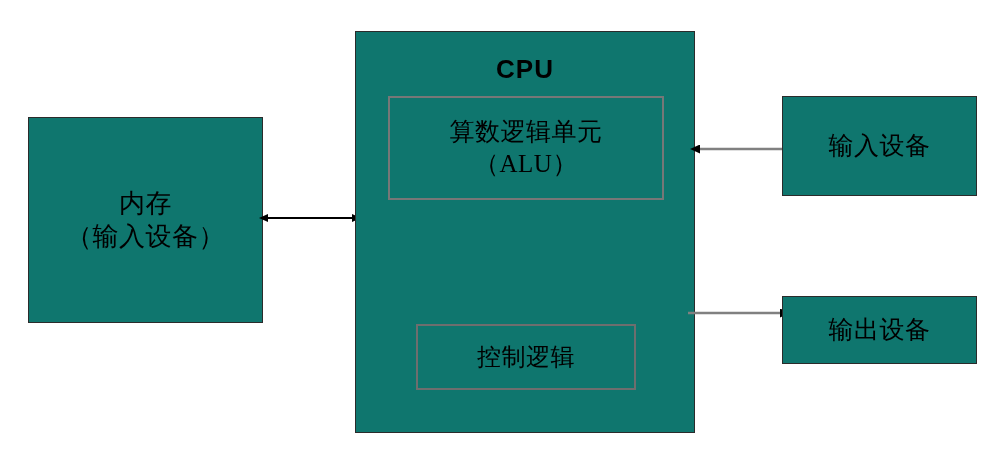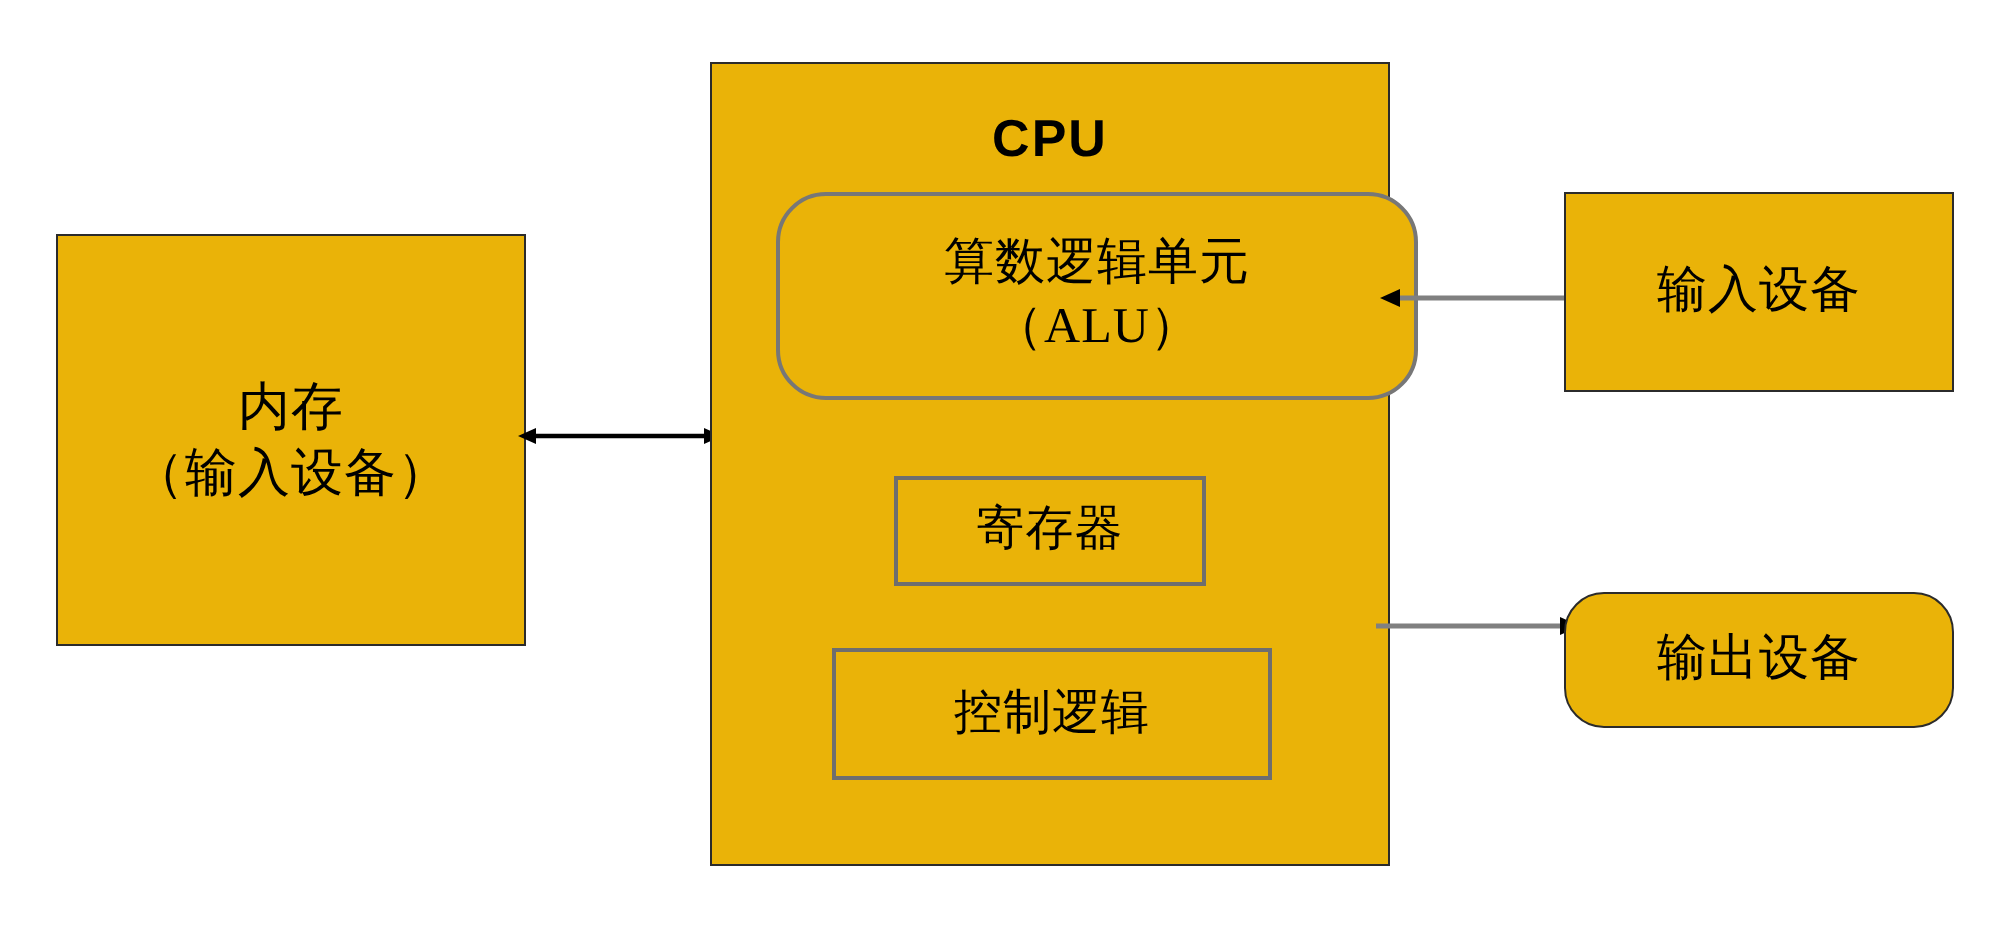--- a/index.html
+++ b/index.html
@@ -12,21 +12,21 @@
     position: relative;
     width: 1006px;
     height: 467px;
     background: #ffffff;
     overflow: hidden;
     font-family: "Liberation Serif", "DejaVu Serif", serif;
   }
   .box {
     position: absolute;
     box-sizing: border-box;
-    background: #eab308;
+    background: #0f766e;
     display: flex;
     align-items: center;
     justify-content: center;
     text-align: center;
   }
   .box-outer {
     border: 1px solid #2b2b2b;
   }
   .box-inner {
     border: 2px solid #777777;
@@ -58,21 +58,21 @@
     top: 22px;
     text-align: center;
     font-family: "Liberation Sans", "DejaVu Sans", sans-serif;
     font-weight: bold;
     font-size: 26px;
     color: #000000;
     letter-spacing: 1px;
   }
   #alu-box {
     left: 32px; top: 64px;
-    width: 321px; height: 104px; border-radius: 25px;
+    width: 276px; height: 104px;
   }
   #alu-box .label { font-size: 25px; }
 
   #register-box {
     left: 91px; top: 206px;
     width: 156px; height: 55px;
   }
   #register-box .label { font-size: 24px; }
 
   #control-box {
@@ -82,21 +82,21 @@
   #control-box .label { font-size: 24px; }
 
   #input-box {
     left: 782px; top: 96px;
     width: 195px; height: 100px;
   }
   #input-box .label { font-size: 25px; }
 
   #output-box {
     left: 782px; top: 296px;
-    width: 195px; height: 68px; border-radius: 20px;
+    width: 195px; height: 68px;
   }
   #output-box .label { font-size: 25px; }
 
   
   .connector {
     position: absolute;
   }
   #conn-memory-cpu {
     left: 258px; top: 198px;
     width: 104px; height: 40px;
@@ -134,23 +134,20 @@
 
   <div class="box box-outer" id="cpu-box">
 
     <div id="cpu-title">CPU</div>
 
     <div class="box box-inner" id="alu-box">
       <div class="label">算数逻辑单元
 （ALU）</div>
     </div>
 
-    <div class="box box-inner-thin" id="register-box">
-      <div class="label">寄存器</div>
-    </div>
 
     <div class="box box-inner-thin" id="control-box">
       <div class="label">控制逻辑</div>
     </div>
   </div>
 
   <svg class="connector" id="conn-input-cpu" viewBox="0 0 102 40">
     <defs>
       <marker id="arrow-left-gray" markerWidth="12" markerHeight="12" refX="10" refY="4.5" orient="auto" markerUnits="userSpaceOnUse">
         <path d="M 10 0 L 10 9 L 0 4.5 z" fill="#000000"></path>

